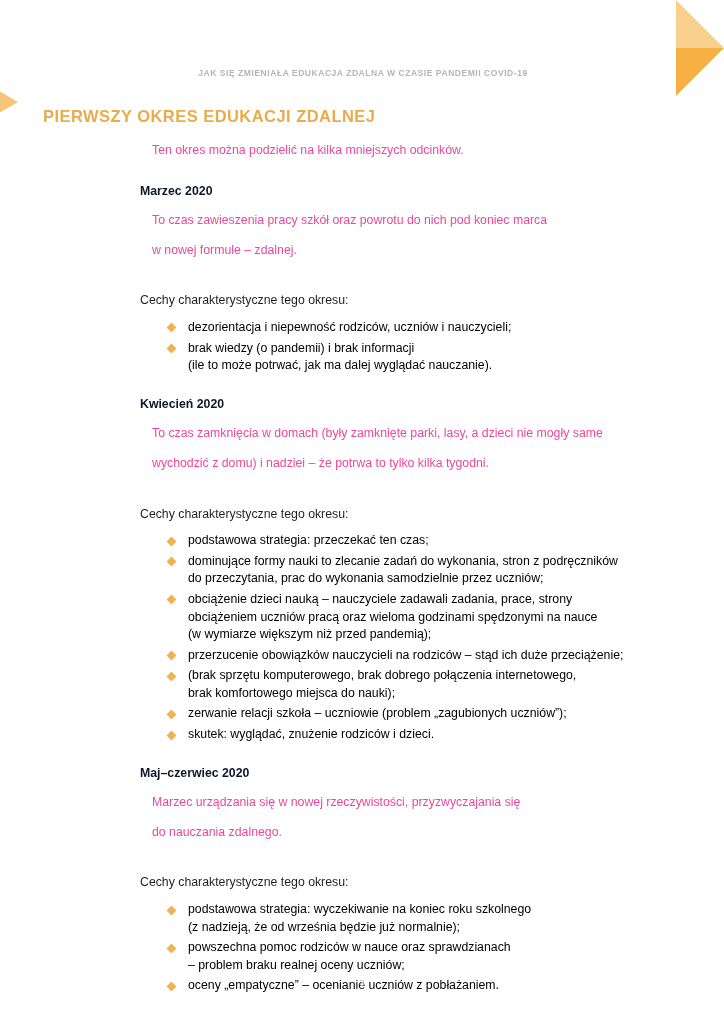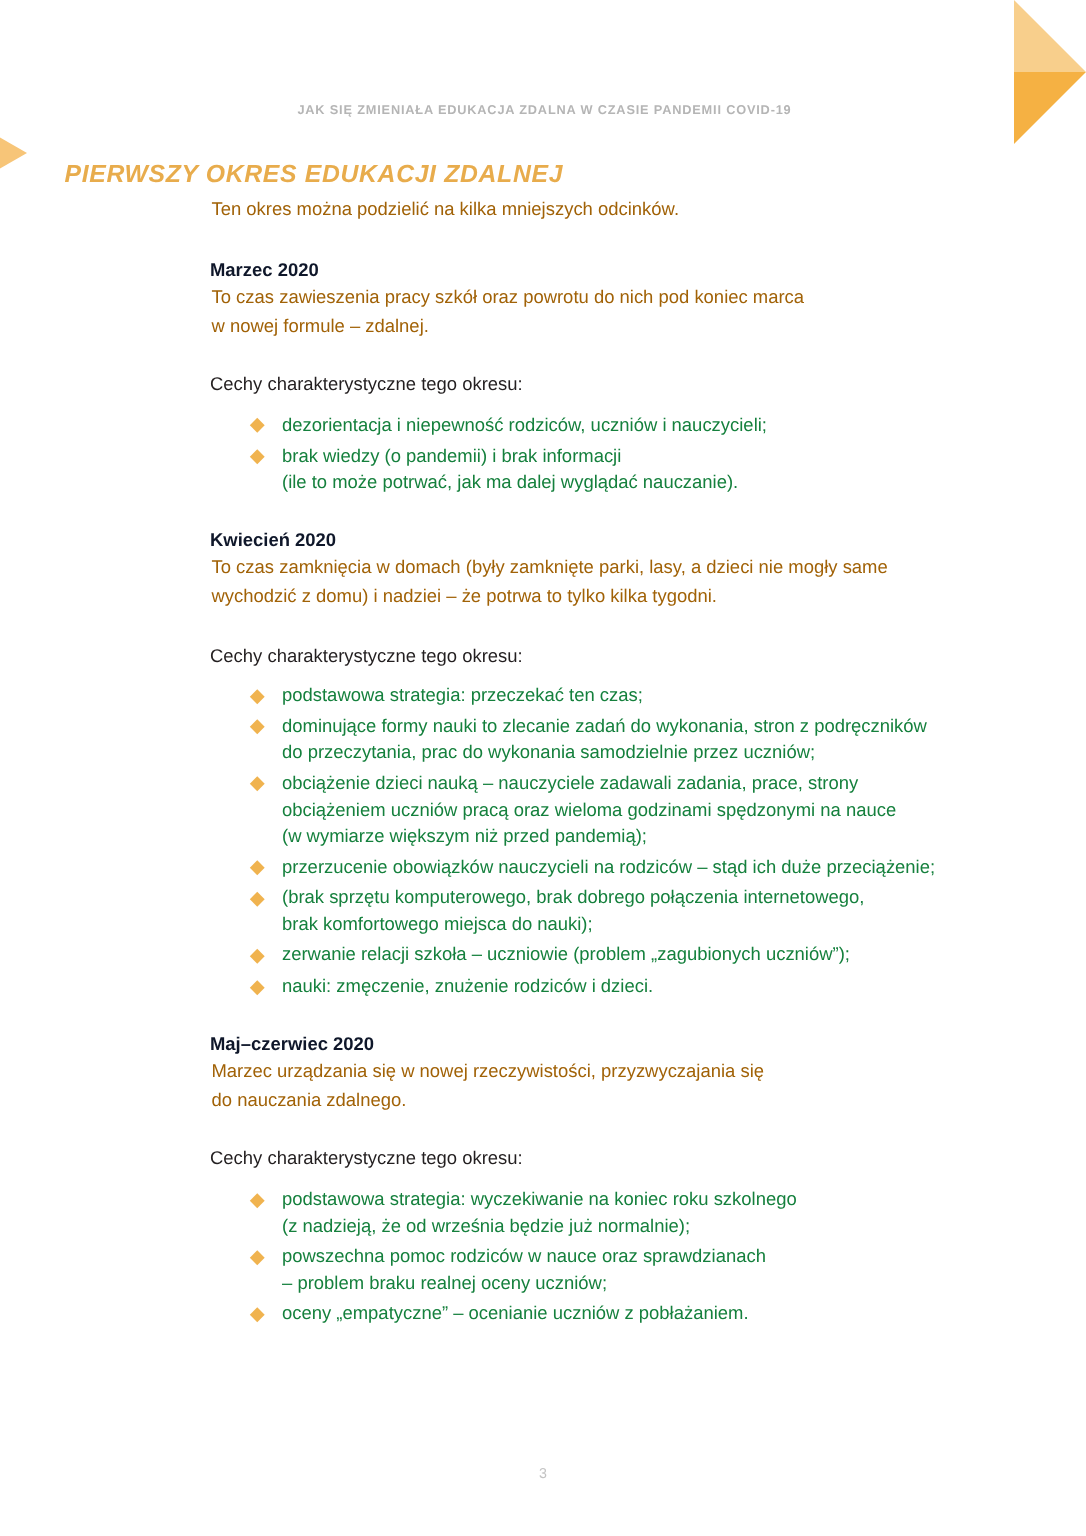--- a/index.html
+++ b/index.html
@@ -71,36 +71,35 @@
   }
   .page-title {
     position: absolute;
     top: 96px;
     left: 43px;
     font-size: 16.5px;
     font-weight: bold;
     letter-spacing: 0.45px;
     color: #e8ac4c;
     white-space: nowrap;
-    font-style: italic;
   }
 
   
   .content {
     position: absolute;
     top: 130px;
     left: 140px;
     width: 550px;
   }
 
   .para {
     font-size: 12.3px;
     line-height: 17.6px;
-    color: #a16207;
-    margin: 1px;
+    color: #ec4899;
+    margin: 12px;
   }
   .para.lead { margin-bottom: 23px; }
 
   .subhead {
     font-size: 12.3px;
     line-height: 17.6px;
     font-weight: bold;
     color: #0f172a;
     margin: 0;
   }
@@ -118,21 +117,21 @@
     list-style: none;
     margin: 0;
     padding: 0 0 0 28px;
   }
   ul.bullets li {
     position: relative;
     font-size: 12.3px;
     line-height: 17.6px;
     padding-left: 20px;
     margin-bottom: 3px;
-    color: #15803d;
+    color: #000000;
   }
   ul.bullets li:last-child { margin-bottom: 0; }
   .diamond {
     position: absolute;
     left: 0;
     top: 5.5px;
     width: 7px;
     height: 7px;
     background: #f0b34f;
     transform: rotate(45deg);
@@ -221,21 +220,21 @@
         <span class="diamond"></span>
         <span class="bullet-text">(brak sprzętu komputerowego, brak dobrego połączenia internetowego,</span>
         <span class="bullet-text">brak komfortowego miejsca do nauki);</span>
       </li>
       <li>
         <span class="diamond"></span>
         <span class="bullet-text">zerwanie relacji szkoła – uczniowie (problem „zagubionych uczniów”);</span>
       </li>
       <li>
         <span class="diamond"></span>
-        <span class="bullet-text">nauki: zmęczenie, znużenie rodziców i dzieci.</span>
+        <span class="bullet-text">skutek: wyglądać, znużenie rodziców i dzieci.</span>
       </li>
     </ul>
   </div>
 
   <div class="block-gap-lg"></div>
 
   <div>
     <h2 class="subhead">Maj–czerwiec 2020</h2>
     <p class="para">Marzec urządzania się w nowej rzeczywistości, przyzwyczajania się</p>
     <p class="para">do nauczania zdalnego.</p>

